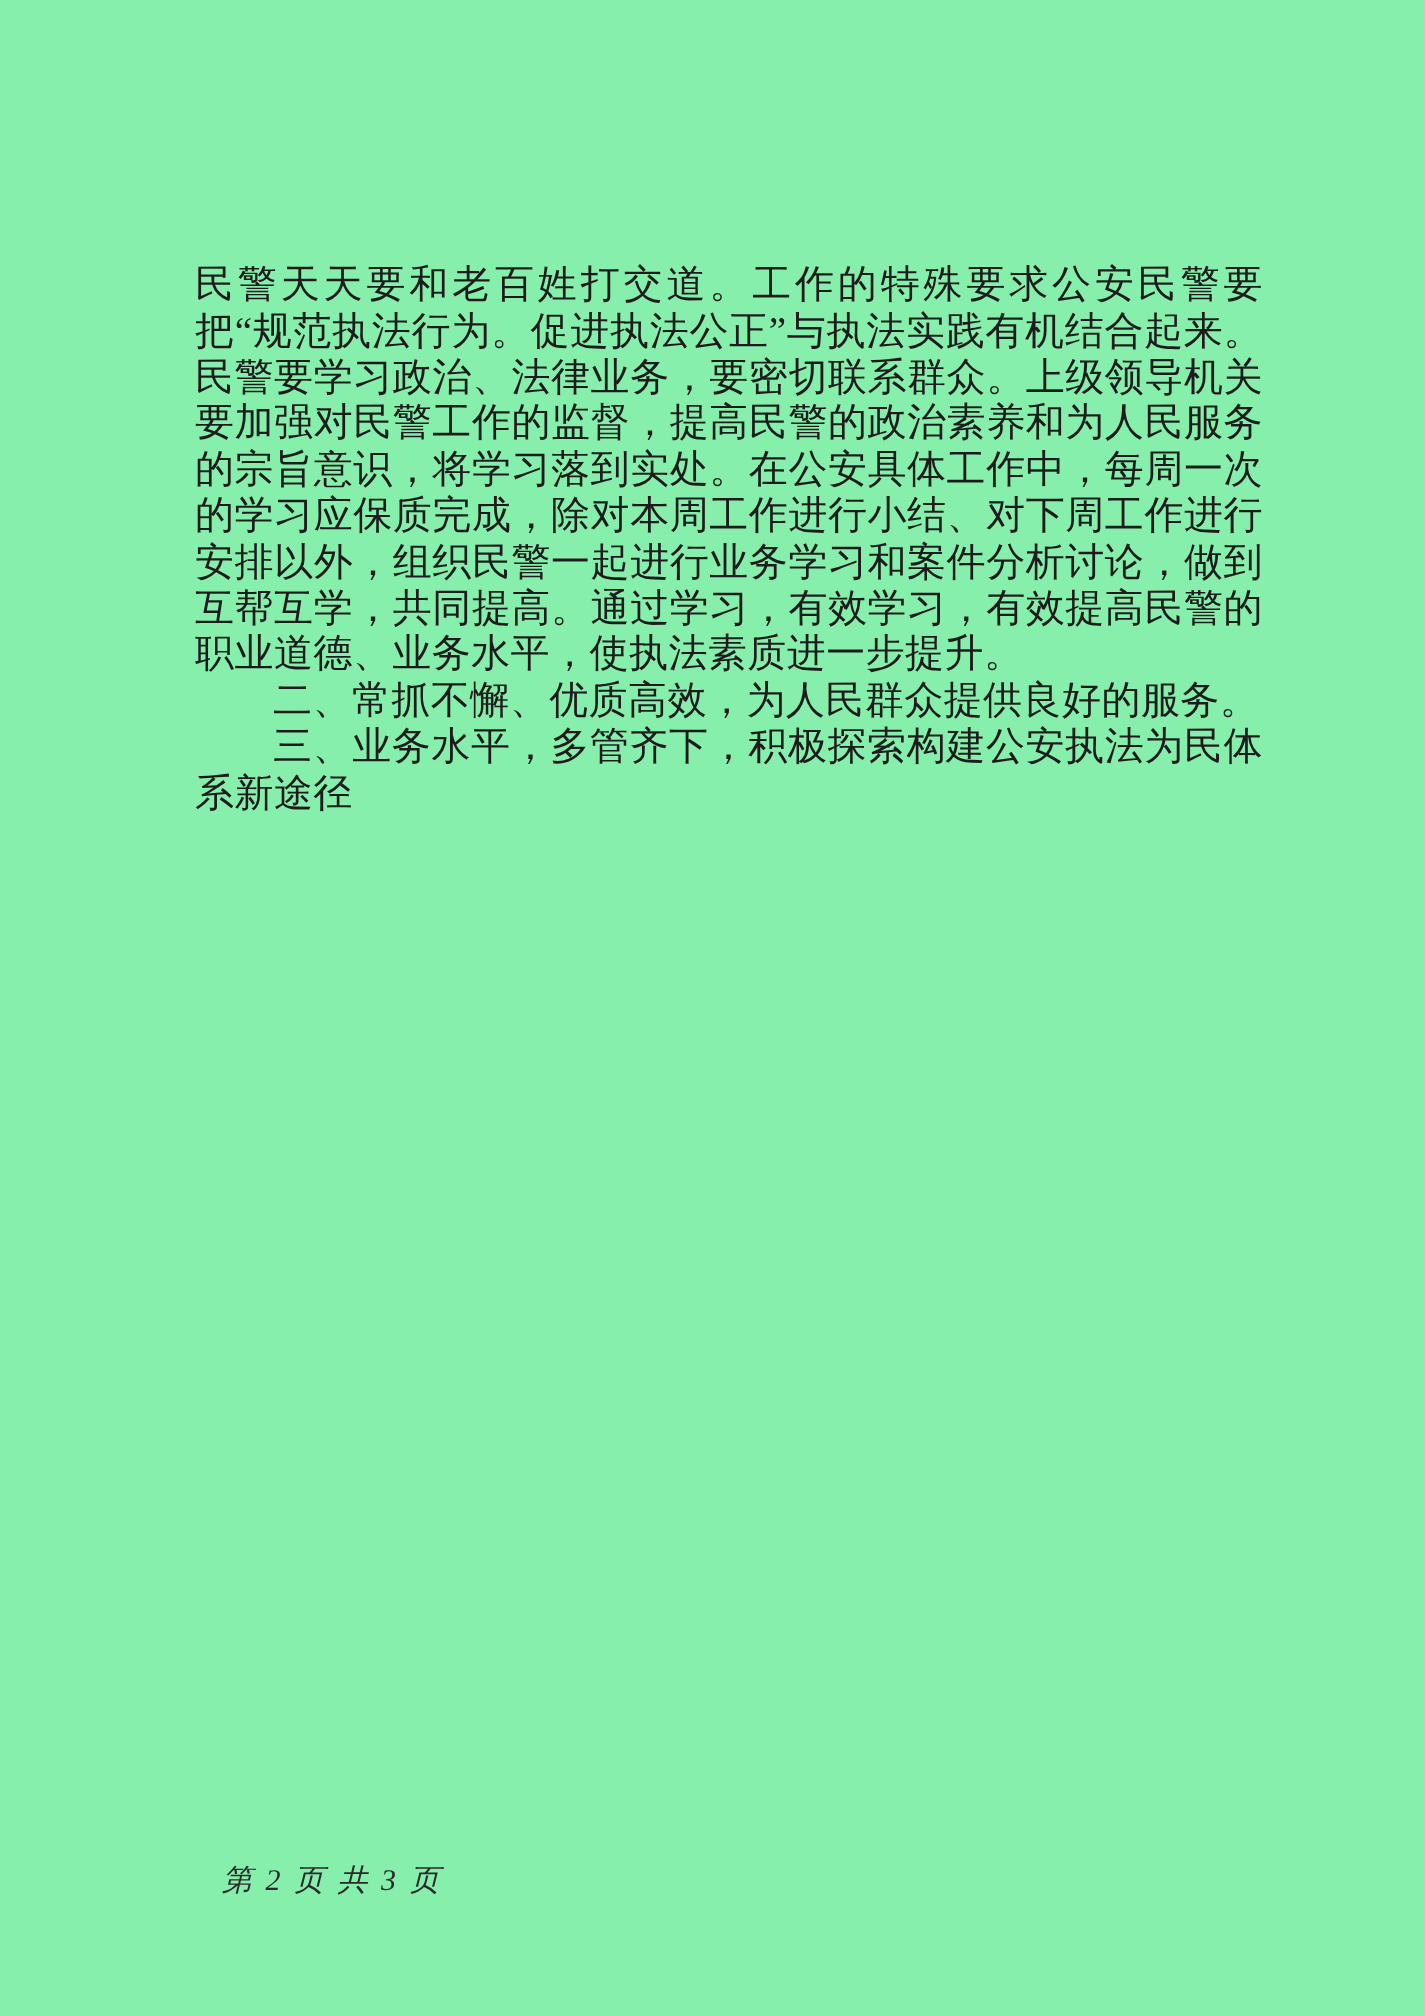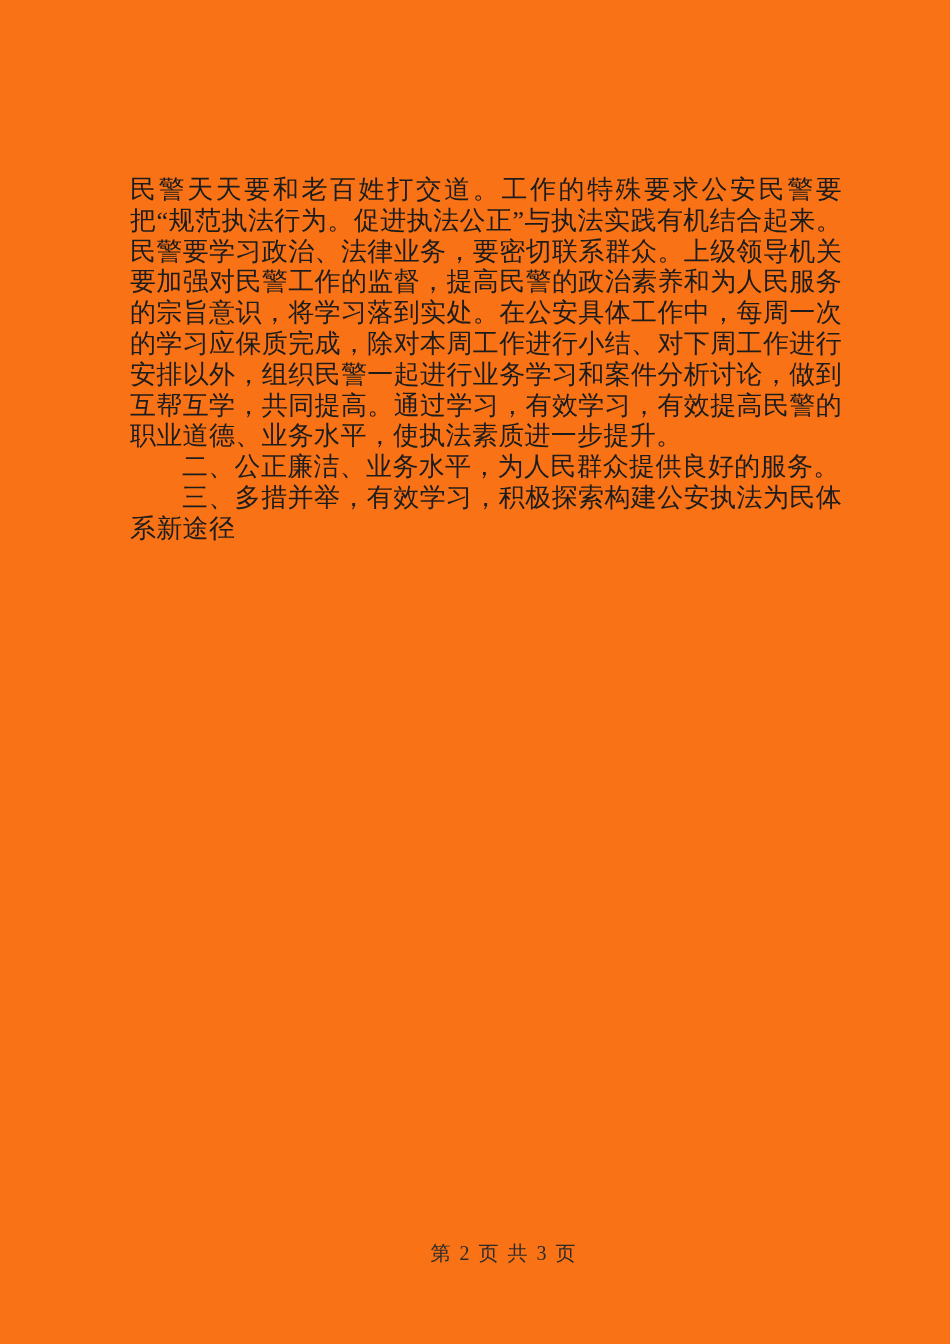--- a/index.html
+++ b/index.html
@@ -4,21 +4,21 @@
 <style>
   html, body {
     margin: 0;
     padding: 0;
     background: #ffffff;
   }
   .page {
     position: relative;
     width: 950px;
     height: 1344px;
-    background: #f97316;
+    background: #86efac;
     overflow: hidden;
     font-family: "Liberation Serif", "DejaVu Serif", serif;
   }
   .doc-body {
     position: absolute;
     left: 130px;
     top: 175px;
     width: 712px;
     color: #1c1c1c;
     font-size: 26px;
@@ -31,34 +31,34 @@
     padding: 0;
   }
   .doc-body p.indent {
     text-indent: 2em;
   }
   .page-footer {
     position: absolute;
     left: 130px;
     top: 1240px;
     width: 712px;
-    text-align: center;
     transform: translateX(18px);
+    font-style: italic;
   }
   .page-footer span {
     color: #2a2a2a;
     font-size: 20px;
     letter-spacing: 2px;
   }
 </style>
 </head>
 <body>
 
 <div class="page">
   <div class="doc-body" id="doc-body">
       <p class="">民警天天要和老百姓打交道。工作的特殊要求公安民警要把“规范执法行为。促进执法公正”与执法实践有机结合起来。民警要学习政治、法律业务，要密切联系群众。上级领导机关要加强对民警工作的监督，提高民警的政治素养和为人民服务的宗旨意识，将学习落到实处。在公安具体工作中，每周一次的学习应保质完成，除对本周工作进行小结、对下周工作进行安排以外，组织民警一起进行业务学习和案件分析讨论，做到互帮互学，共同提高。通过学习，有效学习，有效提高民警的职业道德、业务水平，使执法素质进一步提升。</p>
-      <p class="indent">二、公正廉洁、业务水平，为人民群众提供良好的服务。</p>
-      <p class="indent">三、多措并举，有效学习，积极探索构建公安执法为民体系新途径</p>
+      <p class="indent">二、常抓不懈、优质高效，为人民群众提供良好的服务。</p>
+      <p class="indent">三、业务水平，多管齐下，积极探索构建公安执法为民体系新途径</p>
     </div>
   <div class="page-footer">
     <span>第 2 页  共 3 页</span>
   </div>
 </div>
 
 </body></html>

